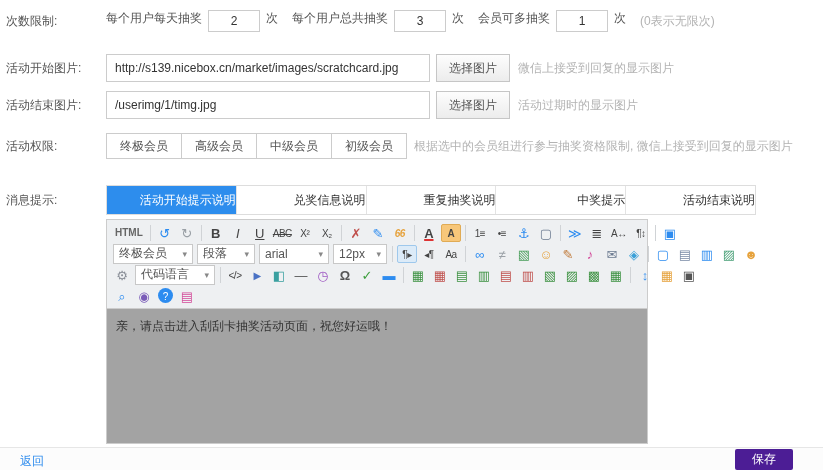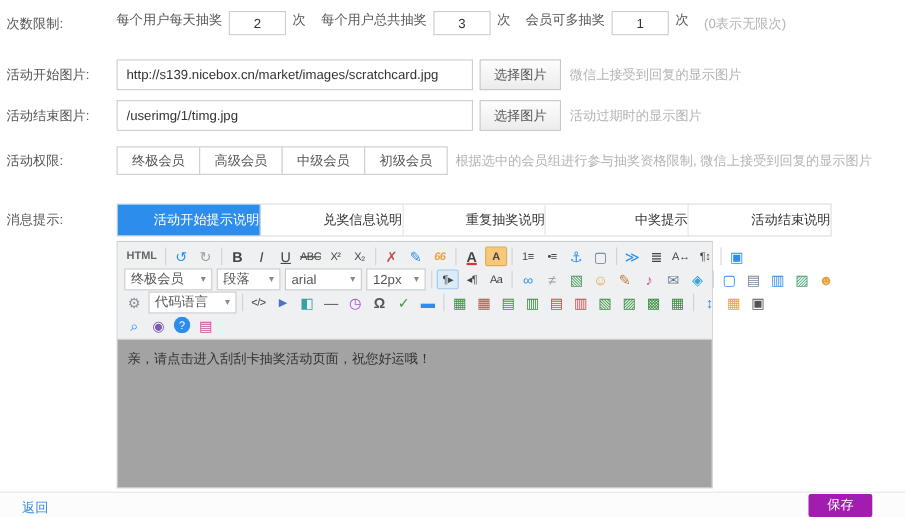--- a/index.html
+++ b/index.html
@@ -49,21 +49,21 @@
   .ticon.bc { background: #f7c77a; border-color: #e0ab55; font-weight: bold; }
   .ticon.help { background: #2d8cf0; color: #fff; border-radius: 50%; min-width: 15px; width: 15px; height: 15px; line-height: 15px; font-size: 10px; margin: 0 3px; }
   .tsep { width: 1px; height: 16px; background: #d0d3d6; margin: 0 3px; flex-shrink: 0; }
   .tbtn { font-size: 10px; font-weight: bold; color: #666; border: 1px solid transparent; padding: 0 3px; cursor: pointer; flex-shrink: 0; }
   .tdrop { height: 20px; border: 1px solid #c8c8c8; background: #fff; display: flex; align-items: center; justify-content: space-between; padding: 0 5px; margin: 0 2px; color: #555; font-size: 12px; cursor: pointer; flex-shrink: 0; }
   .tdrop .arrow { margin-left: 4px; color: #888; font-size: 9px; }
   .editor-body { height: 134px; padding: 9px; color: #333; background: #a3a3a3; }
 
   .footer { position: absolute; left: 0; right: 0; bottom: 0; height: 23px; border-top: 1px solid #e6e6e6; background: #fcfcfc; }
   .back-link { position: absolute; left: 20px; top: 5px; color: #2f8ced; cursor: pointer; }
-  .save-btn { position: absolute; right: 30px; top: 1px; width: 58px; height: 21px; background: #a21caf; color: #fff; text-align: center; line-height: 21px; border-radius: 2px; cursor: pointer; font-size: 12px; }
+  .save-btn { position: absolute; right: 30px; top: 1px; width: 58px; height: 21px; background: #4c1d95; color: #fff; text-align: center; line-height: 21px; border-radius: 2px; cursor: pointer; font-size: 12px; }
 </style>
 </head>
 <body>
 
 <div class="page">
 
   <div class="row row-limit">
     <div class="label">次数限制:</div>
     <div class="limit-group">
       <span class="limit-text">每个用户每天抽奖</span>

